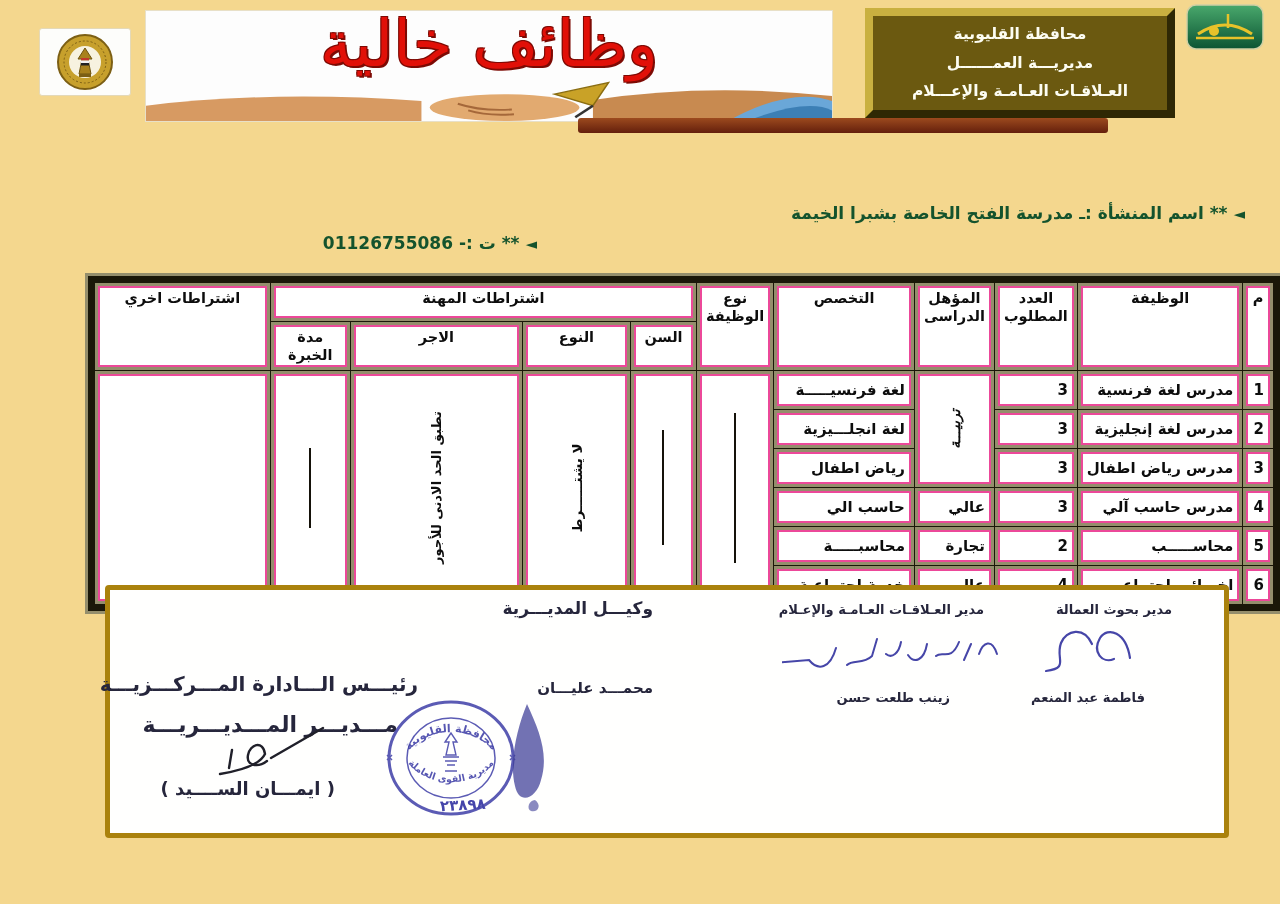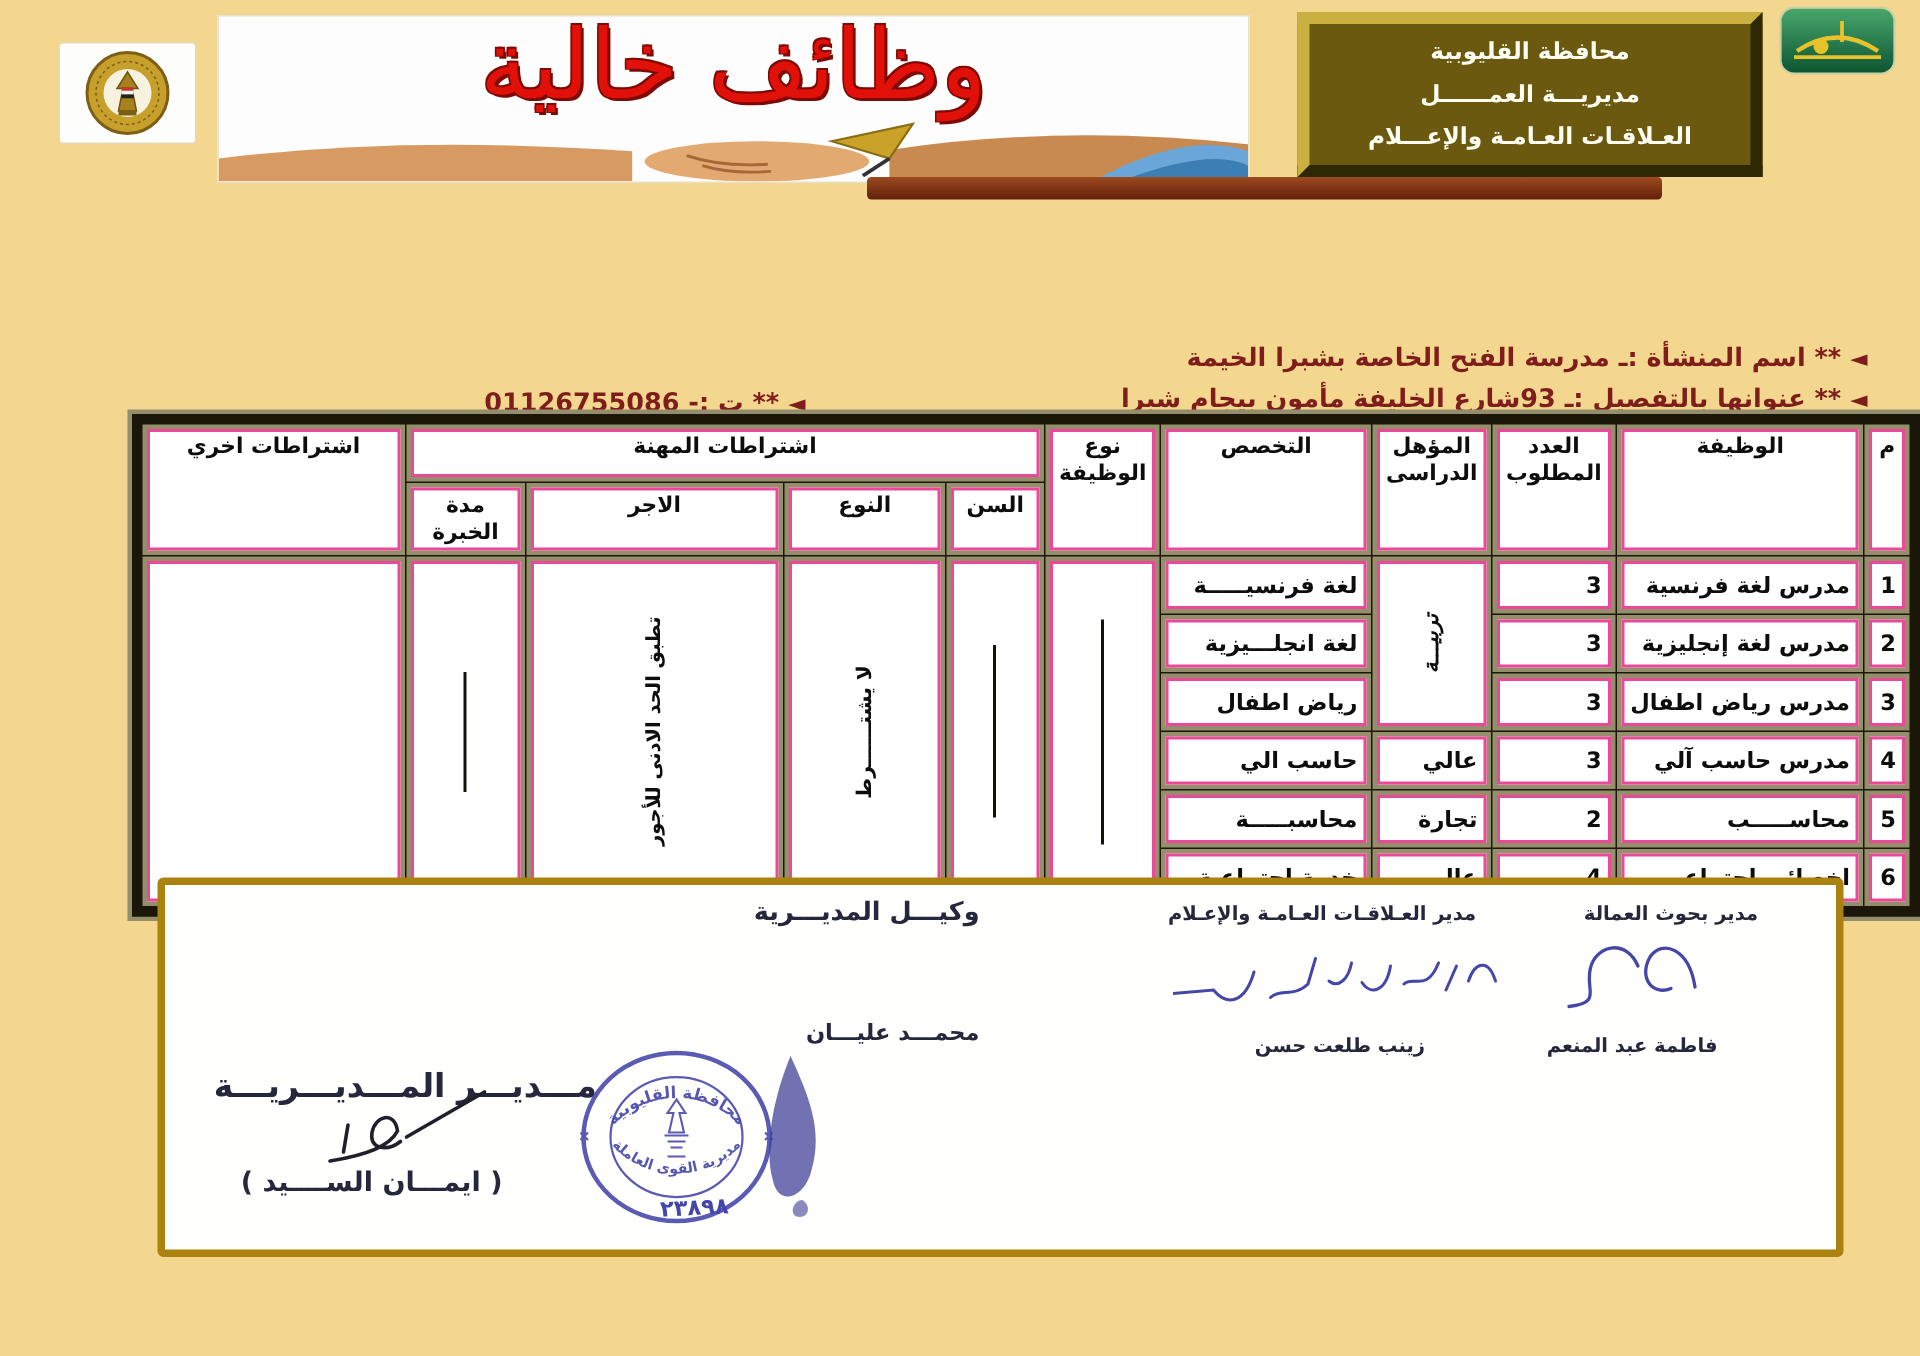--- a/index.html
+++ b/index.html
@@ -24,21 +24,21 @@
   .office-box div{color:#fdfdf2;font-weight:700;font-size:15.5px;line-height:1.85;white-space:nowrap;direction:rtl;}
 
   
   .green-emblem{left:1186px;top:4px;width:78px;height:46px;}
 
   
   .form-title{left:195px;top:132px;width:552px;height:64px;background:#ffffff;border:5px solid #c69c3f;border-radius:16px;box-sizing:border-box;display:flex;align-items:center;justify-content:center;}
   .form-title span{font-size:21px;font-weight:700;color:#111;direction:rtl;white-space:nowrap;}
 
   
-  .info-line{direction:rtl;text-align:left;font-weight:700;color:#7f1d1d;font-size:17px;white-space:nowrap;margin-top:26px;}
+  .info-line{direction:rtl;text-align:left;font-weight:700;color:#14532d;font-size:17px;white-space:nowrap;}
   .info-line .bullet{font-size:15px;margin-left:6px;}
 
   
   .jobs-table-wrap{left:88px;top:276px;}
   table.jobs{border-collapse:separate;border-spacing:7px;background:#1a1708;border:3px solid #1a1708;box-shadow:0 0 0 3px #948e6c;table-layout:fixed;}
   table.jobs th, table.jobs td{background:#ffffff;border:2px solid #ec4899;box-shadow:0 0 0 3px #948e6c;padding:1px 4px;font-weight:700;color:#0d0d0d;}
   table.jobs th{font-size:14.5px;vertical-align:top;text-align:center;line-height:1.25;}
   table.jobs td{font-size:15px;height:26px;}
   td.job-name{text-align:right;padding-right:8px;white-space:nowrap;}
   td.spec{white-space:nowrap;}
@@ -102,23 +102,20 @@
     <rect x="1" y="1" width="76" height="44" rx="9" fill="url(#gg)" stroke="#cfcfa4" stroke-width="1.5"></rect>
     <path d="M12,30 Q39,12 66,30" stroke="#e8c22a" stroke-width="3" fill="none"></path>
     <path d="M10,34 H68" stroke="#e8c22a" stroke-width="2.5"></path>
     <path d="M42,10 V24" stroke="#e8c22a" stroke-width="2.5"></path>
     <circle cx="28" cy="27" r="5" fill="#e8c22a"></circle>
   </svg>
 
 
   <div class="abs info-line" style="right:35px;top:203px;">
     <span class="bullet">◄</span><span>** اسم المنشأة :ـ مدرسة الفتح الخاصة بشبرا الخيمة</span>
-  </div>
-  <div class="abs info-line" style="right:35px;top:230px;">
-    <span class="bullet">◄</span><span>** عنوانها بالتفصيل :ـ  93شارع الخليفة مأمون بيجام شبرا</span>
   </div>
   <div class="abs info-line" style="right:743px;top:233px;">
     <span class="bullet">◄</span><span>** ت :- 01126755086</span>
   </div>
 
   <div class="abs jobs-table-wrap">
     <table class="jobs" dir="rtl">
       <colgroup>
         <col style="width:24px">
           <col style="width:140px">
@@ -228,20 +225,21 @@
 
   <div class="sig-text" style="right:296px;top:602px;font-size:13px;">مدير العـلاقـات العـامـة والإعـلام</div>
   <svg class="abs" style="left:782px;top:632px;" width="225" height="42" viewBox="0 0 225 42">
     <path d="M215,22 c-5,-16 -14,-12 -18,0 m-8,-10 l-7,16 m-5,-18 c-8,20 -17,8 -23,14 m-9,-12 c-3,17 -13,20 -19,11 m-7,-13 c-2,11 -9,17 -15,12 m-9,-15 l-5,17 c-9,9 -19,3 -25,9 m-11,-17 c-6,21 -18,23 -27,12 l-35,3" stroke="#4646a8" stroke-width="2" fill="none" stroke-linecap="round"></path>
   </svg>
   <div class="sig-text" style="right:330px;top:690px;font-size:13px;">زينب طلعت حسن</div>
 
   <div class="sig-text" style="right:627px;top:598px;font-size:17px;">وكيـــل المديـــرية</div>
   <div class="sig-text" style="right:627px;top:679px;font-size:15px;">محمـــد عليـــان</div>
 
+  <div class="sig-text" style="right:862px;top:672px;font-size:20px;">رئيـــس الـــادارة المـــركـــزيـــة</div>
   <div class="sig-text" style="right:882px;top:712px;font-size:22px;">مـــديـــر المـــديـــريـــة</div>
 
   <svg class="abs" style="left:205px;top:722px;" width="135" height="62" viewBox="0 0 135 62">
     <path d="M15,52 C40,48 55,42 60,32 C58,18 45,22 43,33 C41,44 53,46 62,39 M66,36 L118,6 M27,28 L24,46" stroke="#20202a" stroke-width="2.4" fill="none" stroke-linecap="round"></path>
   </svg>
   <div class="sig-text" style="right:945px;top:778px;font-size:18px;">( ايمـــان الســــيد )</div>
 
   <svg class="abs" style="left:375px;top:693px;" width="152" height="136" viewBox="0 0 152 136">
     <g stroke="#4545aa" fill="none" opacity="0.88">
       <ellipse cx="76" cy="65" rx="62" ry="56" stroke-width="3"></ellipse>

